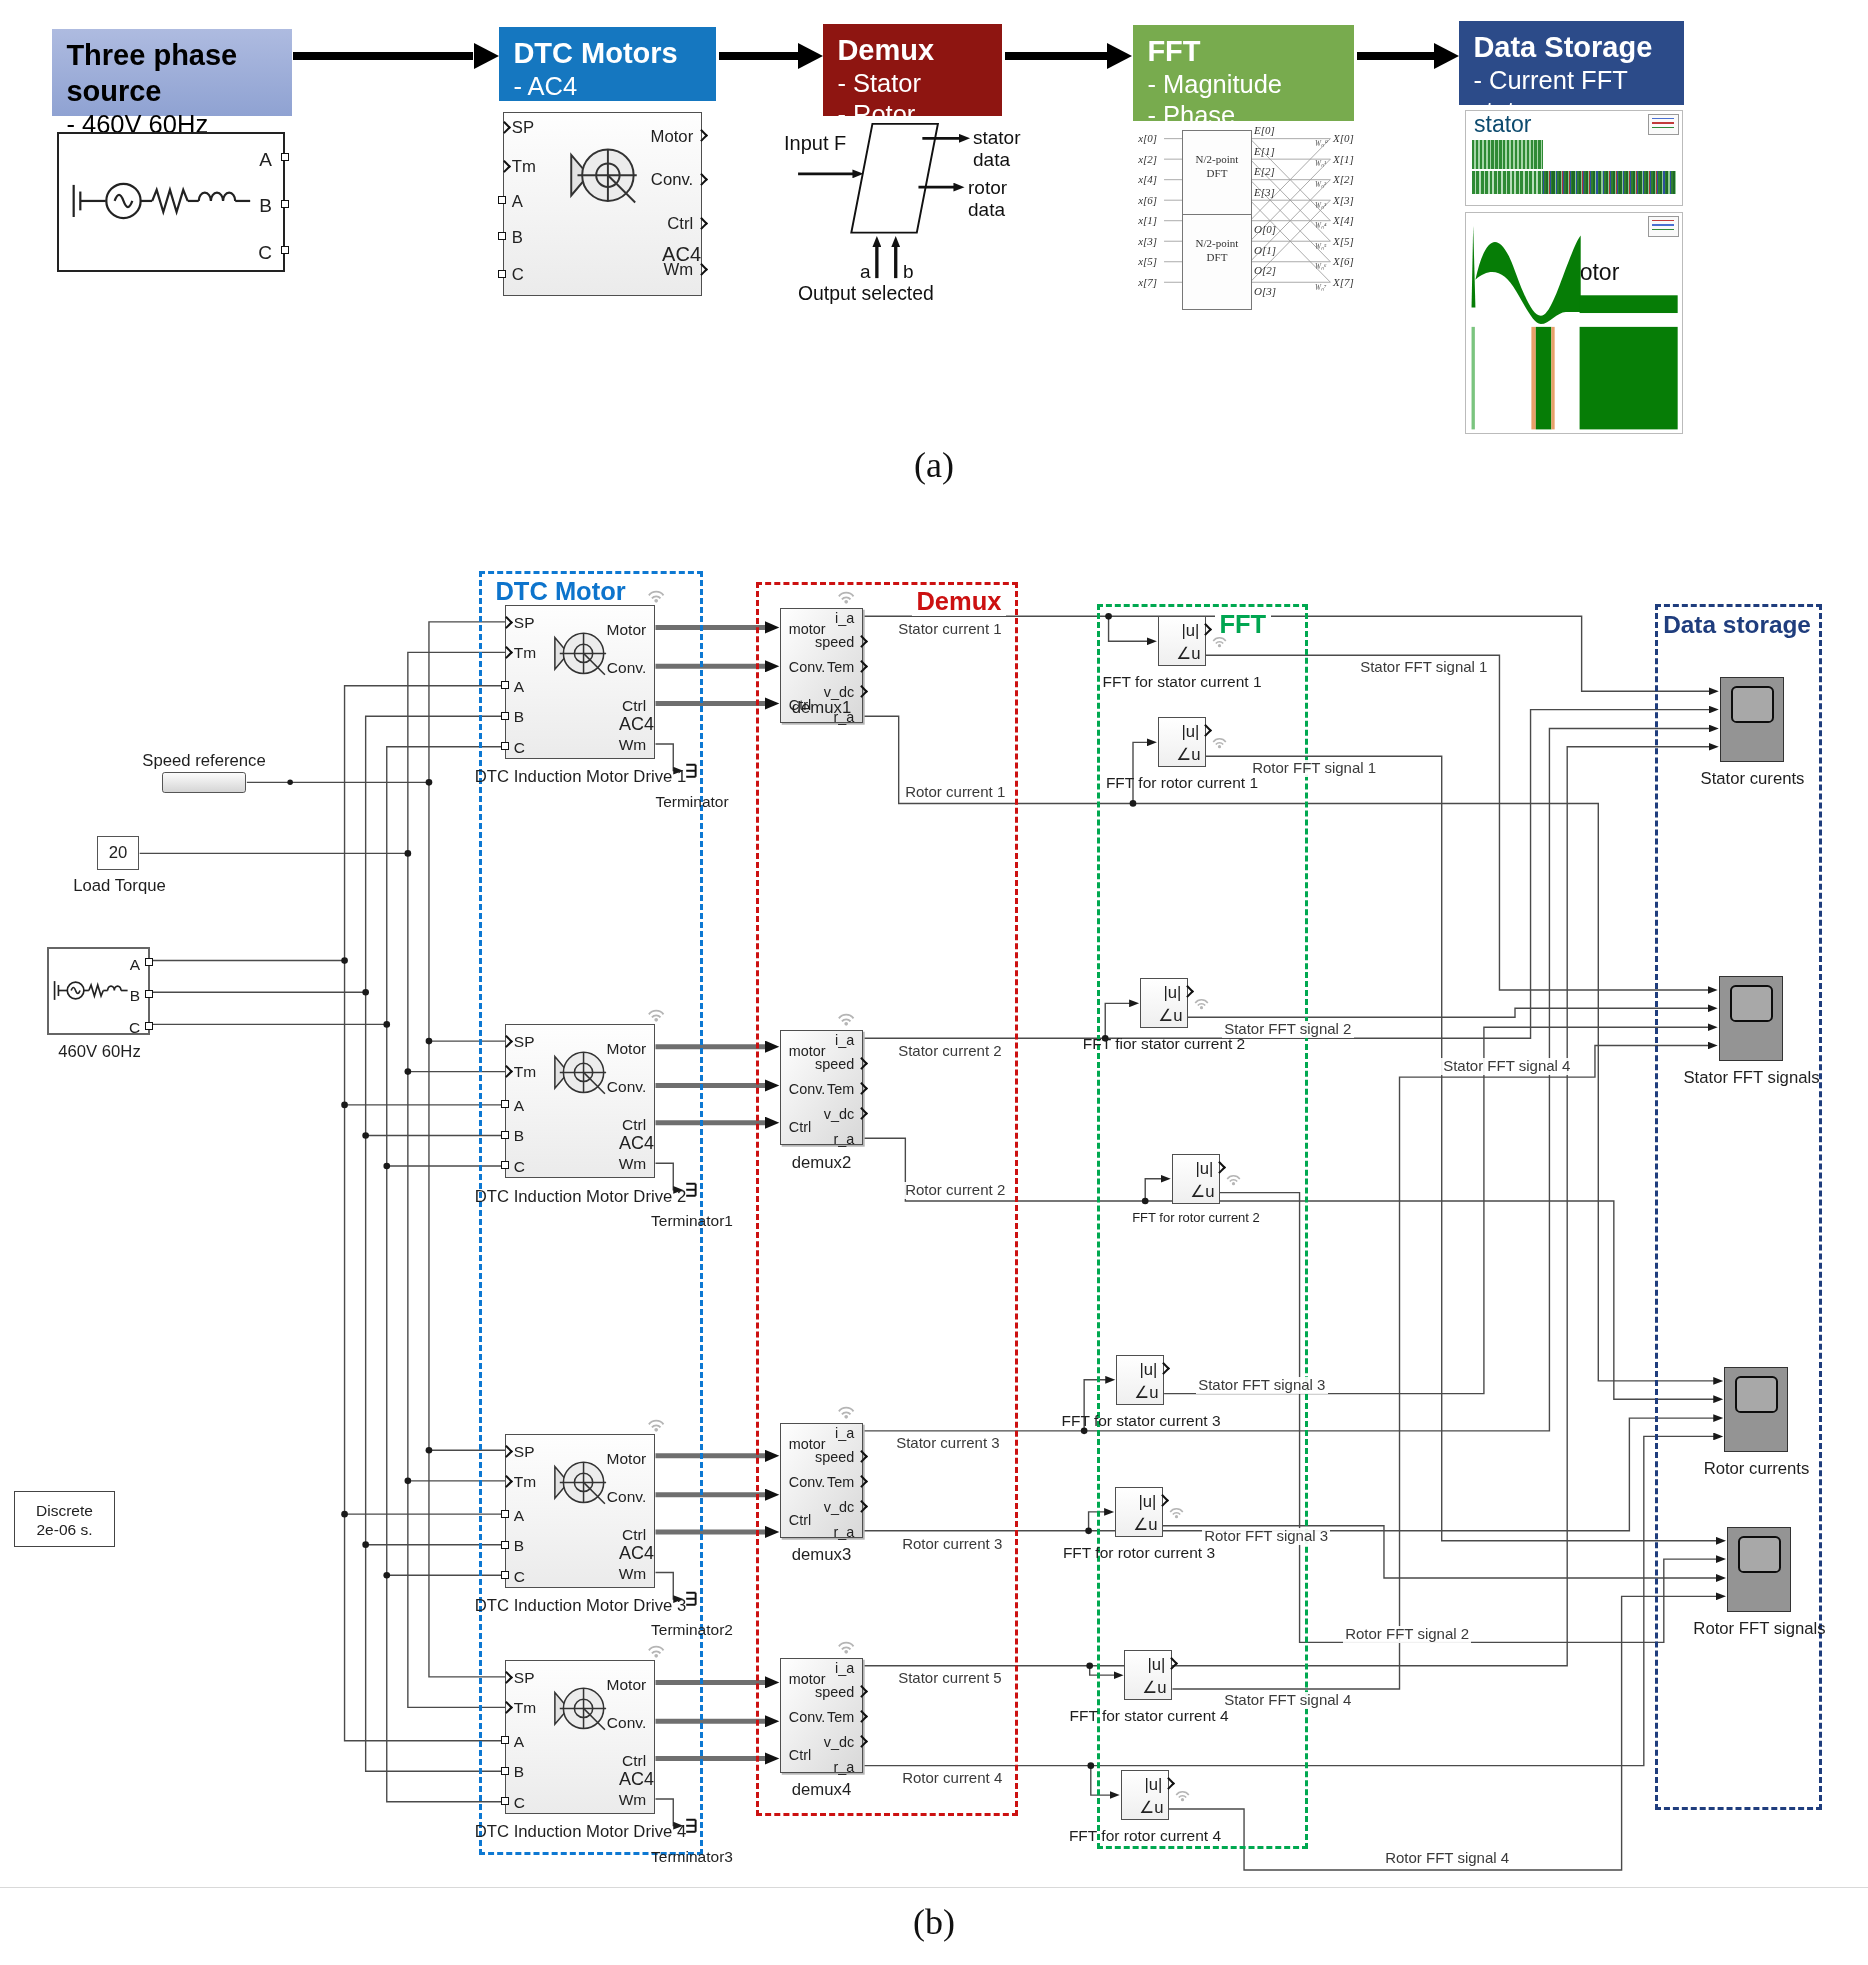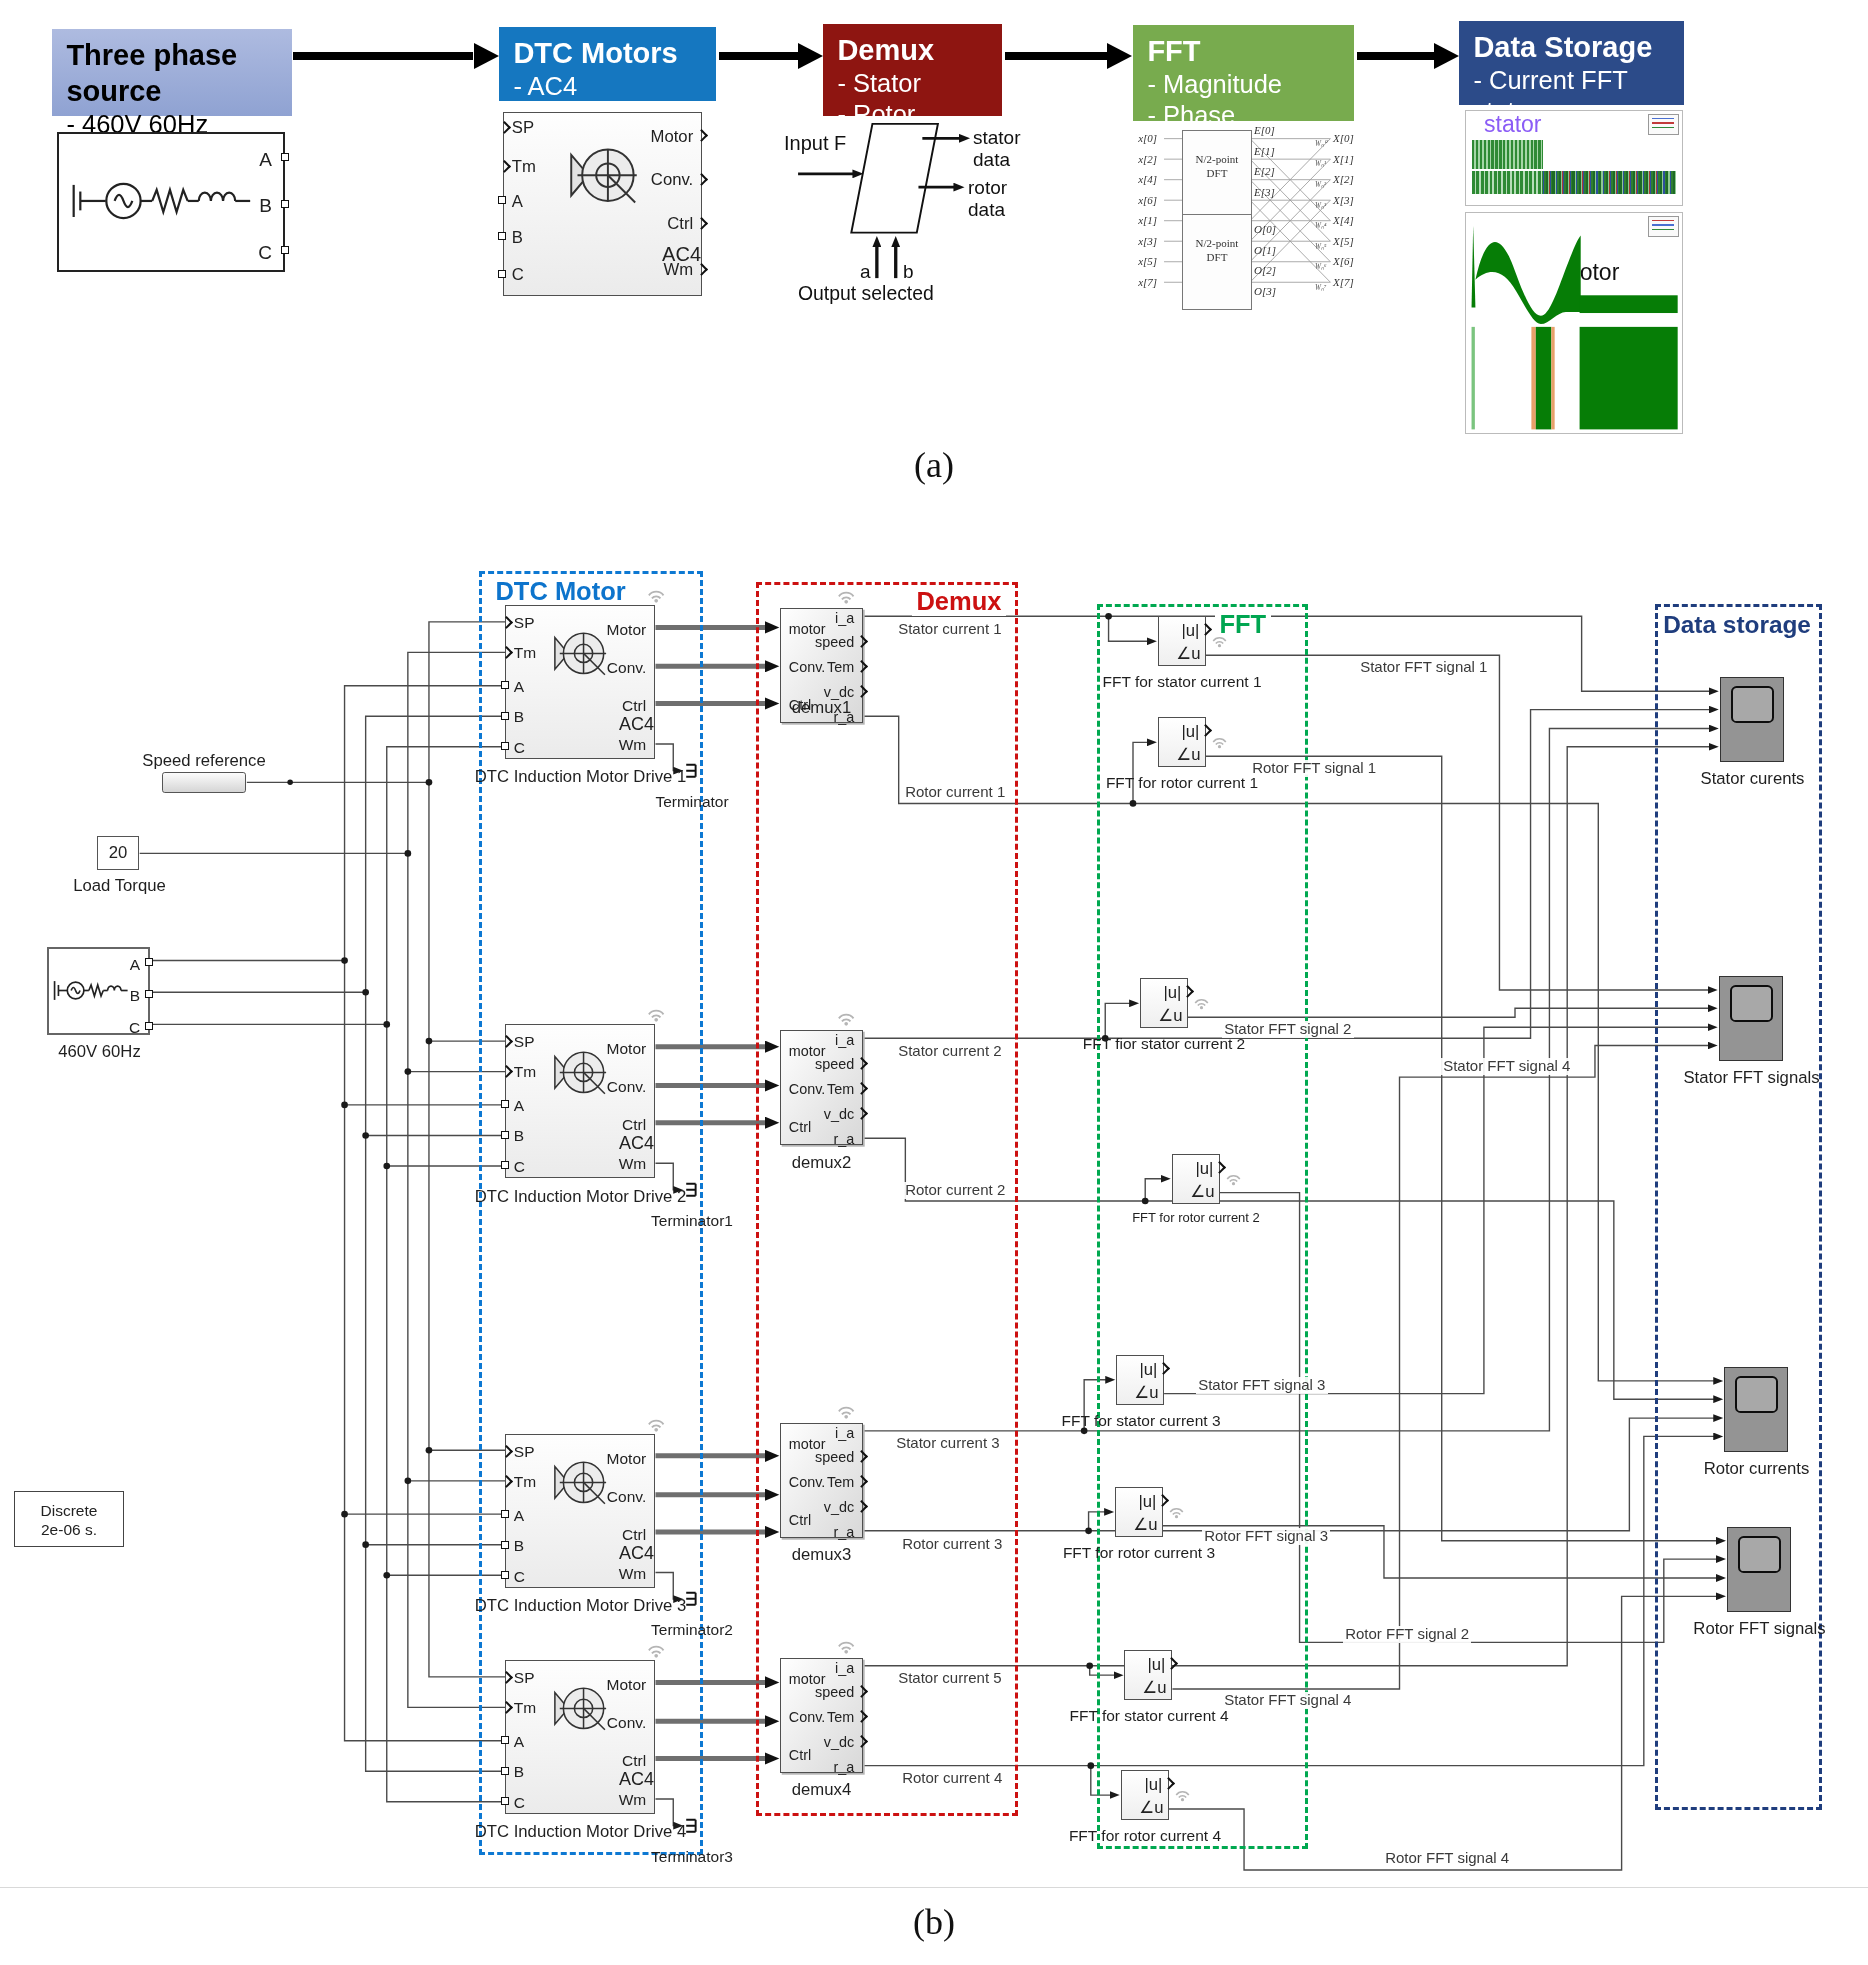--- a/index.html
+++ b/index.html
@@ -225,21 +225,21 @@
     <span class="fw" style="left:179px;top:39px">Wₙ¹</span>
     <span class="fw" style="left:179px;top:60px">Wₙ²</span>
     <span class="fw" style="left:179px;top:81px">Wₙ³</span>
     <span class="fw" style="left:179px;top:101px">Wₙ⁴</span>
     <span class="fw" style="left:179px;top:122px">Wₙ⁵</span>
     <span class="fw" style="left:179px;top:142px">Wₙ⁶</span>
     <span class="fw" style="left:179px;top:163px">Wₙ⁷</span>
   </div>
 
   <div class="abs plotbox" style="left:1465px;top:110px;width:218px;height:96px">
-    <div class="abs" style="left:18px;top:0px;font-size:23px;color:#8b5cf6;font-weight:bold;font-weight:normal">stator</div>
+    <div class="abs" style="left:8px;top:0px;font-size:23px;color:#0c4a6e;font-weight:bold;font-weight:normal">stator</div>
     <div class="legend">
         <i style="background:#4a6fd0"></i>
         <i style="background:#c23b3b"></i>
         <i style="background:#2f8a3a"></i>
       </div>
     <div class="strip" style="top:29px;height:29px;background:repeating-linear-gradient(90deg,#2e7d32 0 1.7px,#7bc47f 1.7px 2.8px,#b33030 2.8px 3.3px,#27519e 3.3px 4.4px,#3f9245 4.4px 6.1px,#dfd ,6.1px 6.7px)"></div>
     <div class="strip" style="top:29px;height:29px;width:71px;background:repeating-linear-gradient(90deg,#2e8a34 0 2.2px,#a5d6a7 2.2px 3.9px)"></div>
     <div class="strip" style="top:60px;height:23px;background:repeating-linear-gradient(90deg,#1d6b24 0 2.2px,#8fc794 2.2px 3.3px,#a83a3a 3.3px 3.9px,#2c4f9c 3.9px 5px,#2e7d32 5px 6.7px)"></div>
     <div class="strip" style="top:60px;height:23px;width:71px;background:repeating-linear-gradient(90deg,#2e8a34 0 2.8px,#b7ddb9 2.8px 4.4px)"></div>
   </div>
@@ -405,21 +405,21 @@
     </svg>
     <span class="port" style="right:7.8px;top:7.8px">A</span>
     <span class="port" style="right:7.8px;top:39px">B</span>
     <span class="port" style="right:7.8px;top:71px">C</span>
     <span class="pad" style="right:-5px;top:9.4px"></span>
     <span class="pad" style="right:-5px;top:41px"></span>
     <span class="pad" style="right:-5px;top:73px"></span>
   </div>
   <div class="abs lbl" style="left:44px;top:1042px;width:111px">460V 60Hz</div>
 
-  <div class="abs" style="left:14px;top:1491px;width:110px;height:56px;background:#fff;border:1.7px solid #444;box-sizing:border-box;text-align:center;padding-top:9px;font-size:15.5px;color:#222;line-height:1.25">
+  <div class="abs" style="left:14px;top:1491px;width:101px;height:56px;background:#fff;border:1.7px solid #444;box-sizing:border-box;text-align:center;padding-top:9px;font-size:15.5px;color:#222;line-height:1.25">
     <div>Discrete</div>
     <div>2e-06 s.</div>
   </div>
 
   <div class="abs blk drive" style="left:505px;top:605px">
     <span class="port pl" style="top:9px">SP</span>
     <span class="port pl" style="top:39px">Tm</span>
     <span class="port pl" style="top:73px">A</span>
     <span class="port pl" style="top:103px">B</span>
     <span class="port pl" style="top:134px">C</span>

